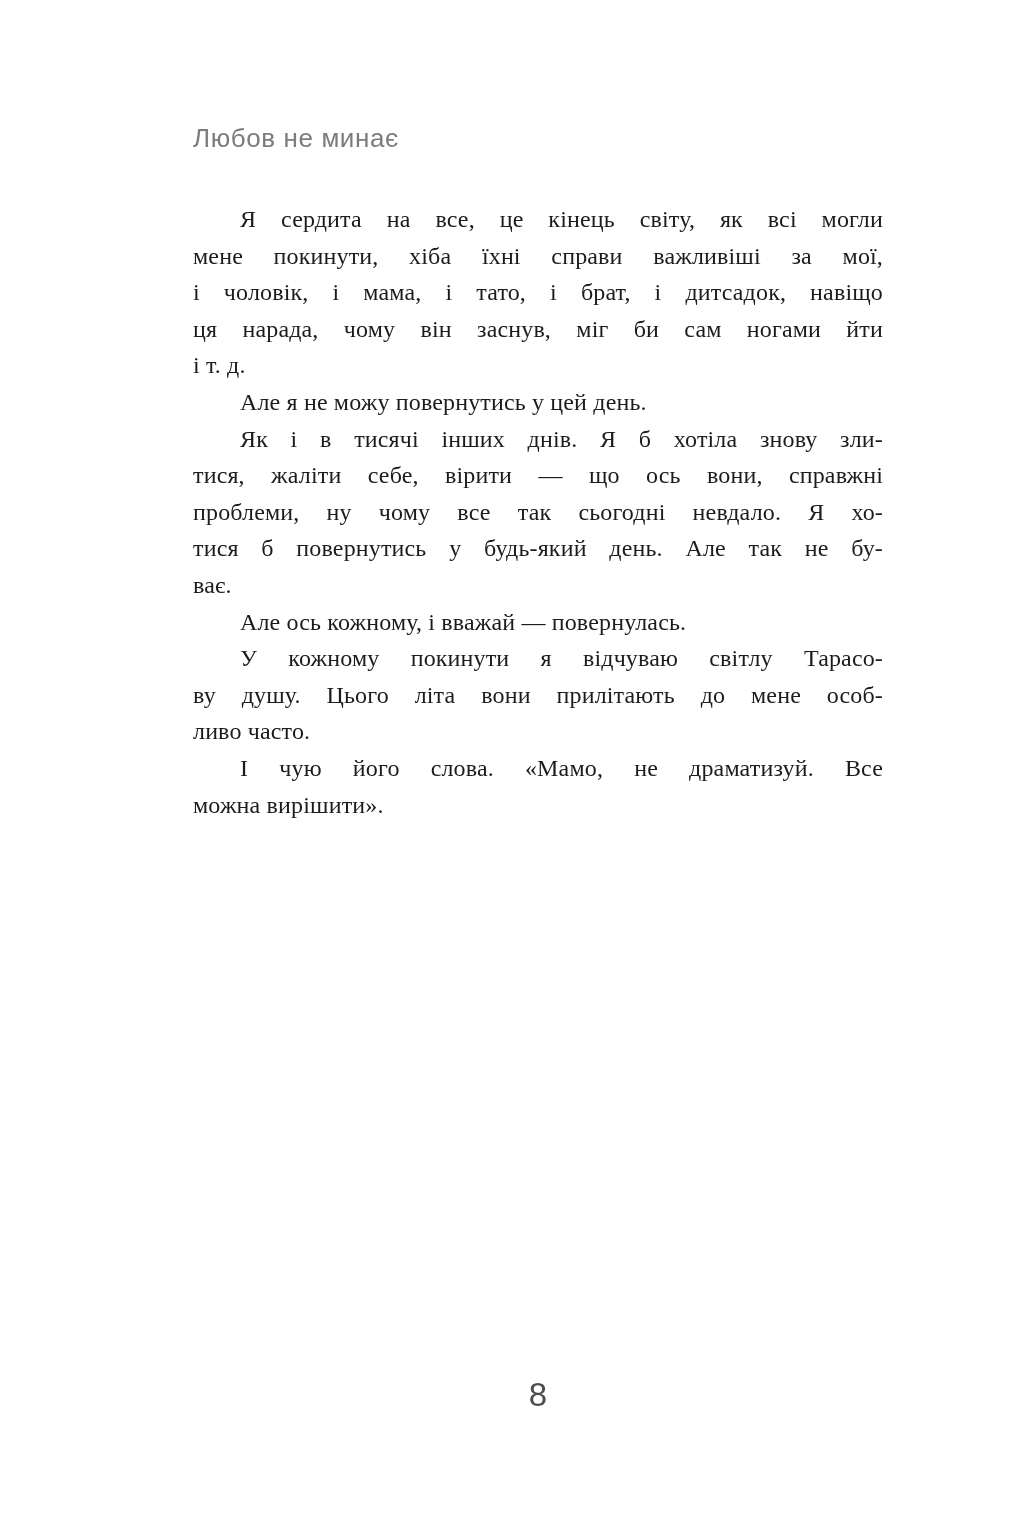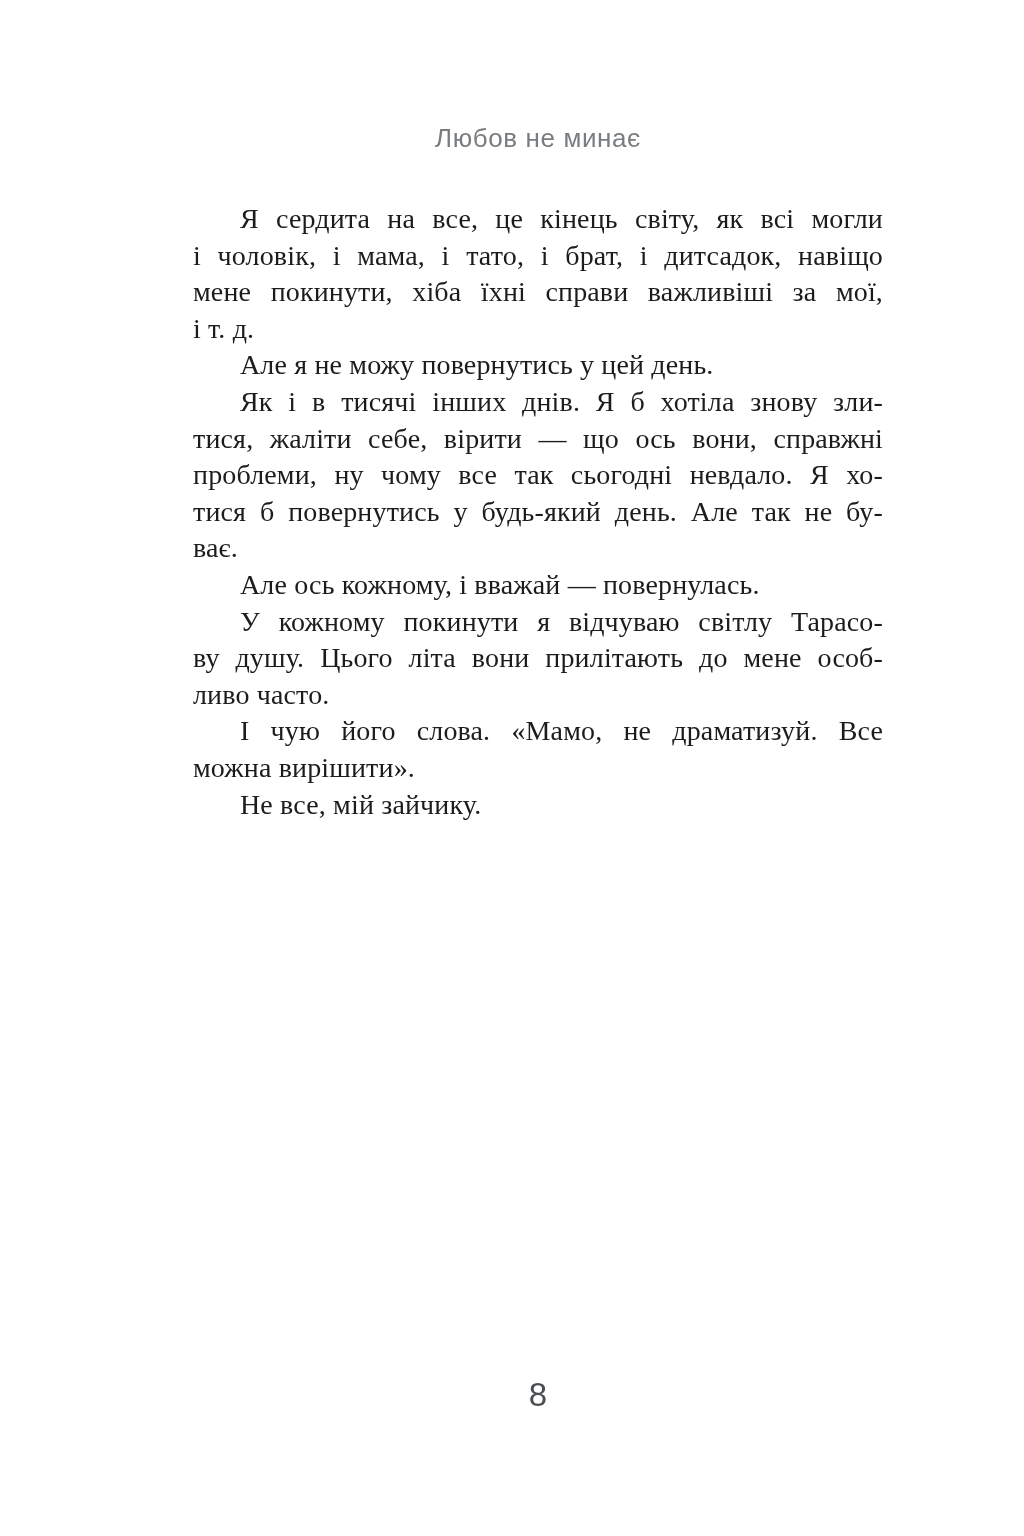--- a/index.html
+++ b/index.html
@@ -13,34 +13,33 @@
     height: 1536px;
     background: #ffffff;
     overflow: hidden;
     font-family: "Liberation Serif", "DejaVu Serif", serif;
   }
   .running-header {
     position: absolute;
     left: 193px;
     top: 124px;
     width: 690px;
-    text-align: center;
     font-family: "Liberation Sans", "DejaVu Sans", sans-serif;
     font-size: 26px;
     line-height: 28px;
     letter-spacing: 0.6px;
     color: #797d80;
   }
   .text-block {
     position: absolute;
     left: 193px;
     top: 201px;
     width: 690px;
     font-family: "Liberation Serif", "DejaVu Serif", serif;
-    font-size: 28px;
+    font-size: 24px;
     line-height: 36.6px;
     letter-spacing: 0.15px;
     color: #1c1c1c;
   }
   .paragraph {
     margin: 0;
     padding: 0;
   }
   .text-line {
     text-align: justify;
@@ -68,22 +67,23 @@
 </style>
 </head>
 <body>
 
 <div id="page">
   <div class="running-header">Любов не минає</div>
 
   <div class="text-block">
       <div class="paragraph">
         <div class="text-line first">Я сердита на все, це кінець світу, як всі могли</div>
+        <div class="text-line">мене покинути, хіба їхні справи важливіші за мої,</div>
         <div class="text-line">і чоловік, і мама, і тато, і брат, і дитсадок, навіщо</div>
-        <div class="text-line">мене покинути, хіба їхні справи важливіші за мої,</div>
+        <div class="text-line">ця нарада, чому він заснув, міг би сам ногами йти</div>
         <div class="text-line last">і т. д.</div>
       </div>
       <div class="paragraph">
         <div class="text-line first last">Але я не можу повернутись у цей день.</div>
       </div>
       <div class="paragraph">
         <div class="text-line first">Як і в тисячі інших днів. Я б хотіла знову зли-</div>
         <div class="text-line">тися, жаліти себе, вірити — що ось вони, справжні</div>
         <div class="text-line">проблеми, ну чому все так сьогодні невдало. Я хо-</div>
         <div class="text-line">тися б повернутись у будь-який день. Але так не бу-</div>
@@ -94,19 +94,16 @@
       </div>
       <div class="paragraph">
         <div class="text-line first">У кожному покинути я відчуваю світлу Тарасо-</div>
         <div class="text-line">ву душу. Цього літа вони прилітають до мене особ-</div>
         <div class="text-line last">ливо часто.</div>
       </div>
       <div class="paragraph">
         <div class="text-line first">І чую його слова. «Мамо, не драматизуй. Все</div>
         <div class="text-line last">можна вирішити».</div>
       </div>
-      <div class="paragraph">
-        <div class="text-line first last">Не все, мій зайчику.</div>
-      </div>
     </div>
 
   <div class="page-number">8</div>
 </div>
 
 </body></html>

